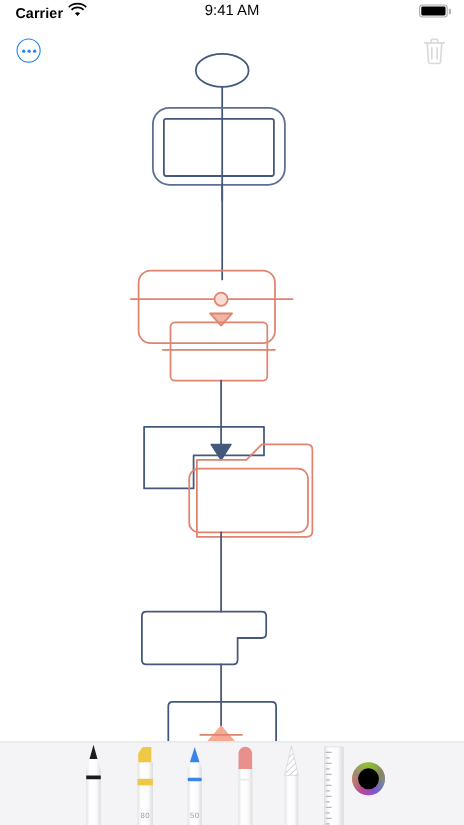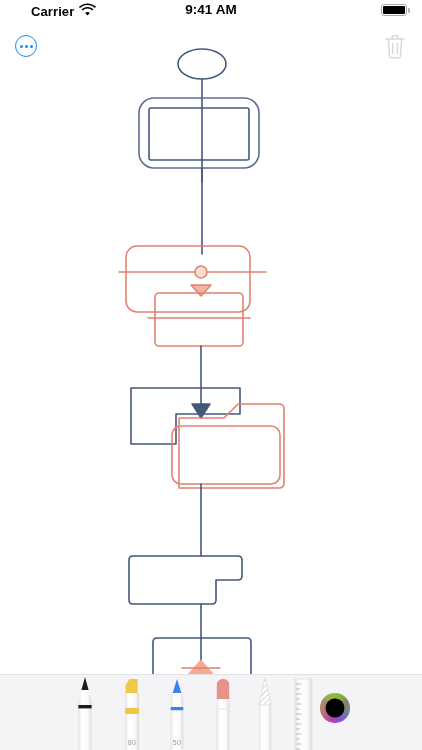--- a/index.html
+++ b/index.html
@@ -11,27 +11,27 @@
   }
   #app { position: relative; width: 422px; height: 750px; background:#ffffff; }
 
   
   .statusbar {
     position: absolute; top: 0; left: 0; width: 422px; height: 22px;
     display: flex; align-items: center; z-index: 40;
     background: #ffffff;
   }
   .sb-left {
-    position: absolute; left: 31px; top: 2px;
+    position: absolute; left: 14px; top: 2px;
     display: flex; align-items: center; gap: 5px;
   }
   .sb-carrier { font-size: 13px; font-weight: 700; color: #000; letter-spacing:.1px;}
   .sb-center {
     position: absolute; left: 0; width: 422px; text-align: center; top: 2px;
-    font-size: 13.5px; font-weight: 700; color: #000;
+    font-size: 13.5px; font-weight: 400; color: #000;
   }
   .sb-right { position: absolute; right: 12px; top: 4px; display:flex; align-items:center;}
   .batt-body {
     width: 26px; height: 12px; border: 1.2px solid #a9a9a9; border-radius: 3px;
     padding: 1.2px; background: #fff;
   }
   .batt-fill { width: 100%; height: 100%; background: #000; border-radius: 1px; }
   .batt-cap { width: 2px; height: 5px; background: #b4b4b4; border-radius: 0 1px 1px 0; margin-left: 1px; }
 
   

